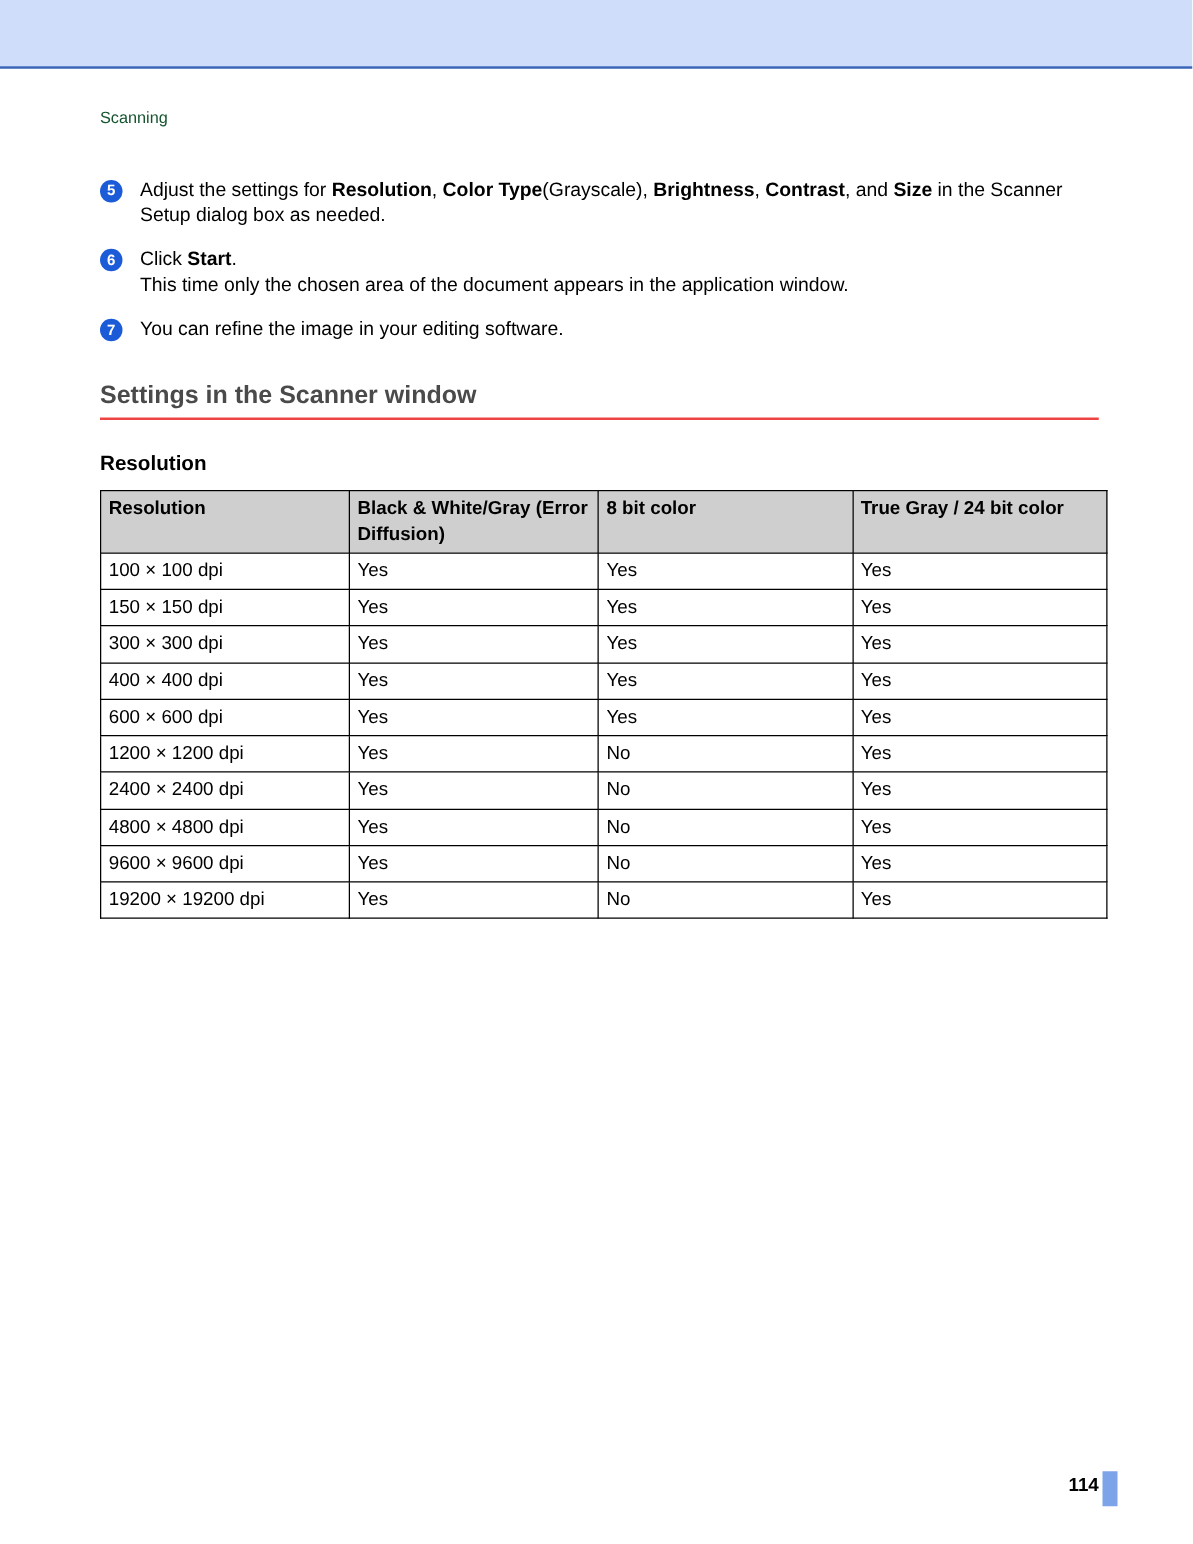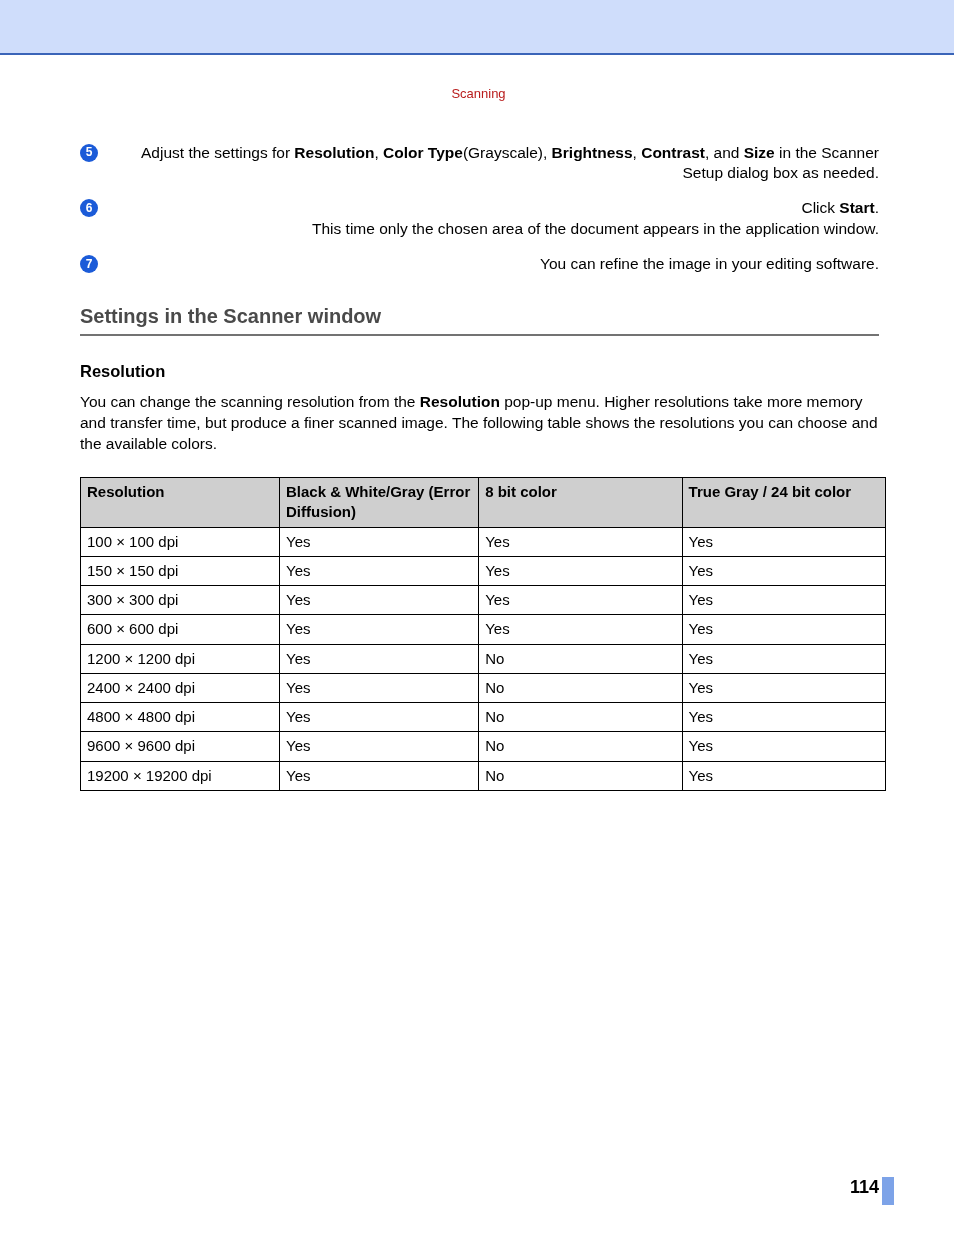--- a/index.html
+++ b/index.html
@@ -23,55 +23,54 @@
     background: #cfddfb;
   }
   .divider {
     height: 2px;
     background: #3a64b8;
   }
   .content {
     padding: 30px 75px 0 80px;
   }
   .chapter-label {
-    text-align: center;
+    text-align: left;
     font-size: 13px;
-    color: #b91c1c;
+    color: #14532d;
     margin: 0 0 40px 0;
     padding-right: 2px;
   }
   .step {
     display: flex;
     align-items: flex-start;
     margin: 0 0 14px 0;
   }
   .step-body {
     flex: 1;
-    text-align: right;
   }
   .bullet {
     flex: 0 0 auto;
     width: 18px;
     height: 18px;
     border-radius: 50%;
     background: #1b5bd8;
     color: #fff;
     font-size: 12px;
     font-weight: bold;
     display: flex;
     align-items: center;
     justify-content: center;
     margin-right: 14px;
     margin-top: 1px;
   }
   .h2 {
     font-size: 20px;
     font-weight: bold;
     color: #4a4a4a;
-    border-bottom: 2px solid #737373;
+    border-bottom: 2px solid #ef4444;
     padding-bottom: 4px;
     margin: 28px 0 24px 0;
   }
   .h3 {
     font-size: 16.5px;
     font-weight: bold;
     margin: 4px 0 10px 0;
   }
   .para {
     margin: 0 0 22px 0;
@@ -96,21 +95,21 @@
   }
   .col-res  { width: 197px; }
   .col-bw   { width: 197px; margin-left: 20px; }
   .col-8bit { width: 206px; }
   .col-tru  { width: 206px; }
 
   .pagenum {
     position: absolute;
     right: 75px;
     bottom: 36px;
-    font-size: 18px;
+    font-size: 15px;
     font-weight: bold;
   }
   .tab {
     position: absolute;
     right: 60px;
     bottom: 30px;
     width: 12px;
     height: 28px;
     background: #7da3e8;
   }
@@ -137,21 +136,20 @@
         <div class="step">
           <div class="bullet">7</div>
           <div class="step-body">You can refine the image in your editing software.</div>
         </div>
       </div>
 
     <div class="h2">Settings in the Scanner window</div>
 
     <div class="h3">Resolution</div>
 
-    <p class="para">You can change the scanning resolution from the <b>Resolution</b> pop-up menu. Higher resolutions take more memory and transfer time, but produce a finer scanned image. The following table shows the resolutions you can choose and the available colors.</p>
 
     <table class="res">
       <thead>
         <tr>
           <th class="col-res">Resolution</th>
           <th class="col-bw">Black &amp; White/Gray (Error Diffusion)</th>
           <th class="col-8bit">8 bit color</th>
           <th class="col-tru">True Gray / 24 bit color</th>
         </tr>
       </thead>
@@ -168,20 +166,26 @@
             <td>Yes</td>
             <td>Yes</td>
           </tr>
           <tr>
             <td>300 × 300 dpi</td>
             <td>Yes</td>
             <td>Yes</td>
             <td>Yes</td>
           </tr>
           <tr>
+            <td>400 × 400 dpi</td>
+            <td>Yes</td>
+            <td>Yes</td>
+            <td>Yes</td>
+          </tr>
+          <tr>
             <td>600 × 600 dpi</td>
             <td>Yes</td>
             <td>Yes</td>
             <td>Yes</td>
           </tr>
           <tr>
             <td>1200 × 1200 dpi</td>
             <td>Yes</td>
             <td>No</td>
             <td>Yes</td>

